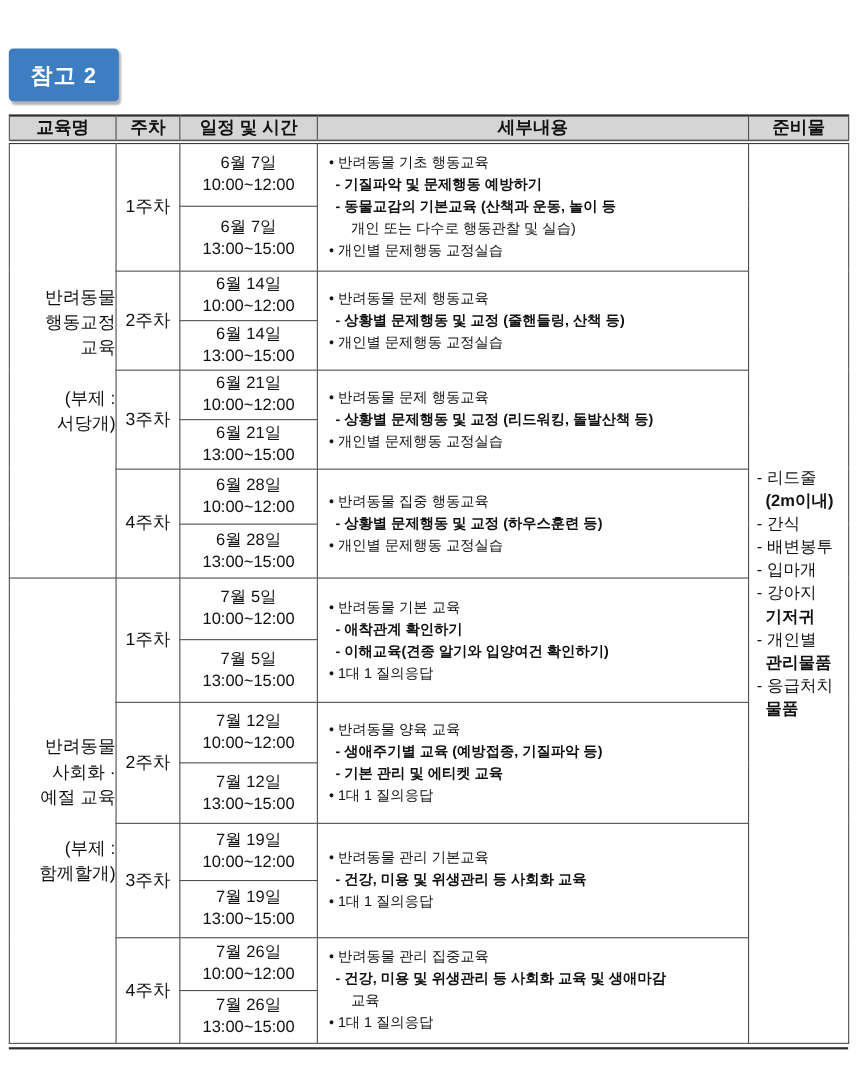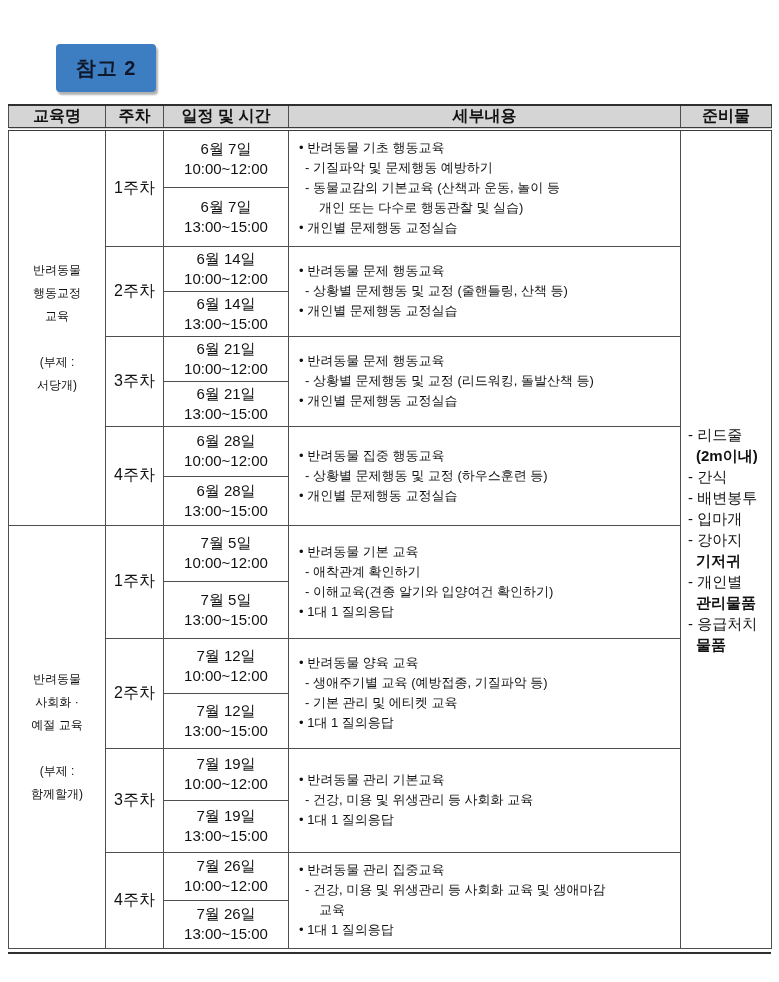--- a/index.html
+++ b/index.html
@@ -7,26 +7,25 @@
   body {
     width:779px; height:982px;
     font-family:"Liberation Sans","DejaVu Sans",sans-serif;
     color:#111111; position:relative;
   }
   .page { width:779px; height:982px; padding:44px 8px 0 8px; }
 
   
   .titlebar { display:flex; align-items:stretch; gap:10px; height:48px; }
   .badge {
-    width:100px; background:#3d7dc1; color:#0f172a;
+    width:100px; background:#3d7dc1; color:#ffffff;
     display:flex; align-items:center; justify-content:center;
     font-size:20px; font-weight:700; border-radius:4px;
     box-shadow:2px 3px 2px rgba(0,0,0,0.30);
     letter-spacing:1px;
-    margin-left:48px;
   }
   .titlebox {
     flex:1; border:2px solid #6b6b6b; background:#ffffff;
     display:flex; align-items:center; padding-left:16px;
     font-size:21px; font-weight:700; letter-spacing:1px;
     border-radius:2px;
   }
 
   
   .tablewrap { margin-top:12px; border-bottom:2px solid #2f2f2f; padding-bottom:3px; }
@@ -34,29 +33,29 @@
   col.c1{width:97px;} col.c2{width:58px;} col.c3{width:125px;} col.c4{width:392px;} col.c5{width:91px;}
   th, td { border:1px solid #4f4f4f; vertical-align:middle; }
   th {
     background:#d5d5d5; font-size:16px; font-weight:700;
     height:17px; text-align:center;
     border-top:2px solid #2f2f2f;
     border-bottom:4px double #3a3a3a;
   }
   td { background:#ffffff; }
 
-  .coursecell { text-align:center; font-size:12px; line-height:23px;margin-left:41px; }
+  .coursecell { text-align:right; font-size:16px; line-height:23px;margin-left:41px; }
   .weekcell   { text-align:center; font-size:16px; }
   .datecell   { text-align:center; font-size:15px; line-height:20px; white-space:nowrap; }
   .detailcell { font-size:13px; line-height:20px; padding:6px 4px 6px 4px; }
   .matcell    { font-size:15px; line-height:21px; padding:4px 2px; }
 
   .dl { white-space:nowrap; }
   .dl.b { padding-left:6px; }
-  .dl.d { padding-left:12px; }
+  .dl.d { padding-left:12px;font-weight:bold; }
   .dl.c { padding-left:26px; }
 
   .ml { white-space:nowrap; }
   .ml.d { padding-left:5px; }
   .ml.c { padding-left:13px;font-weight:bold; }
 </style>
 </head>
 <body>
 
 <div class="page">

